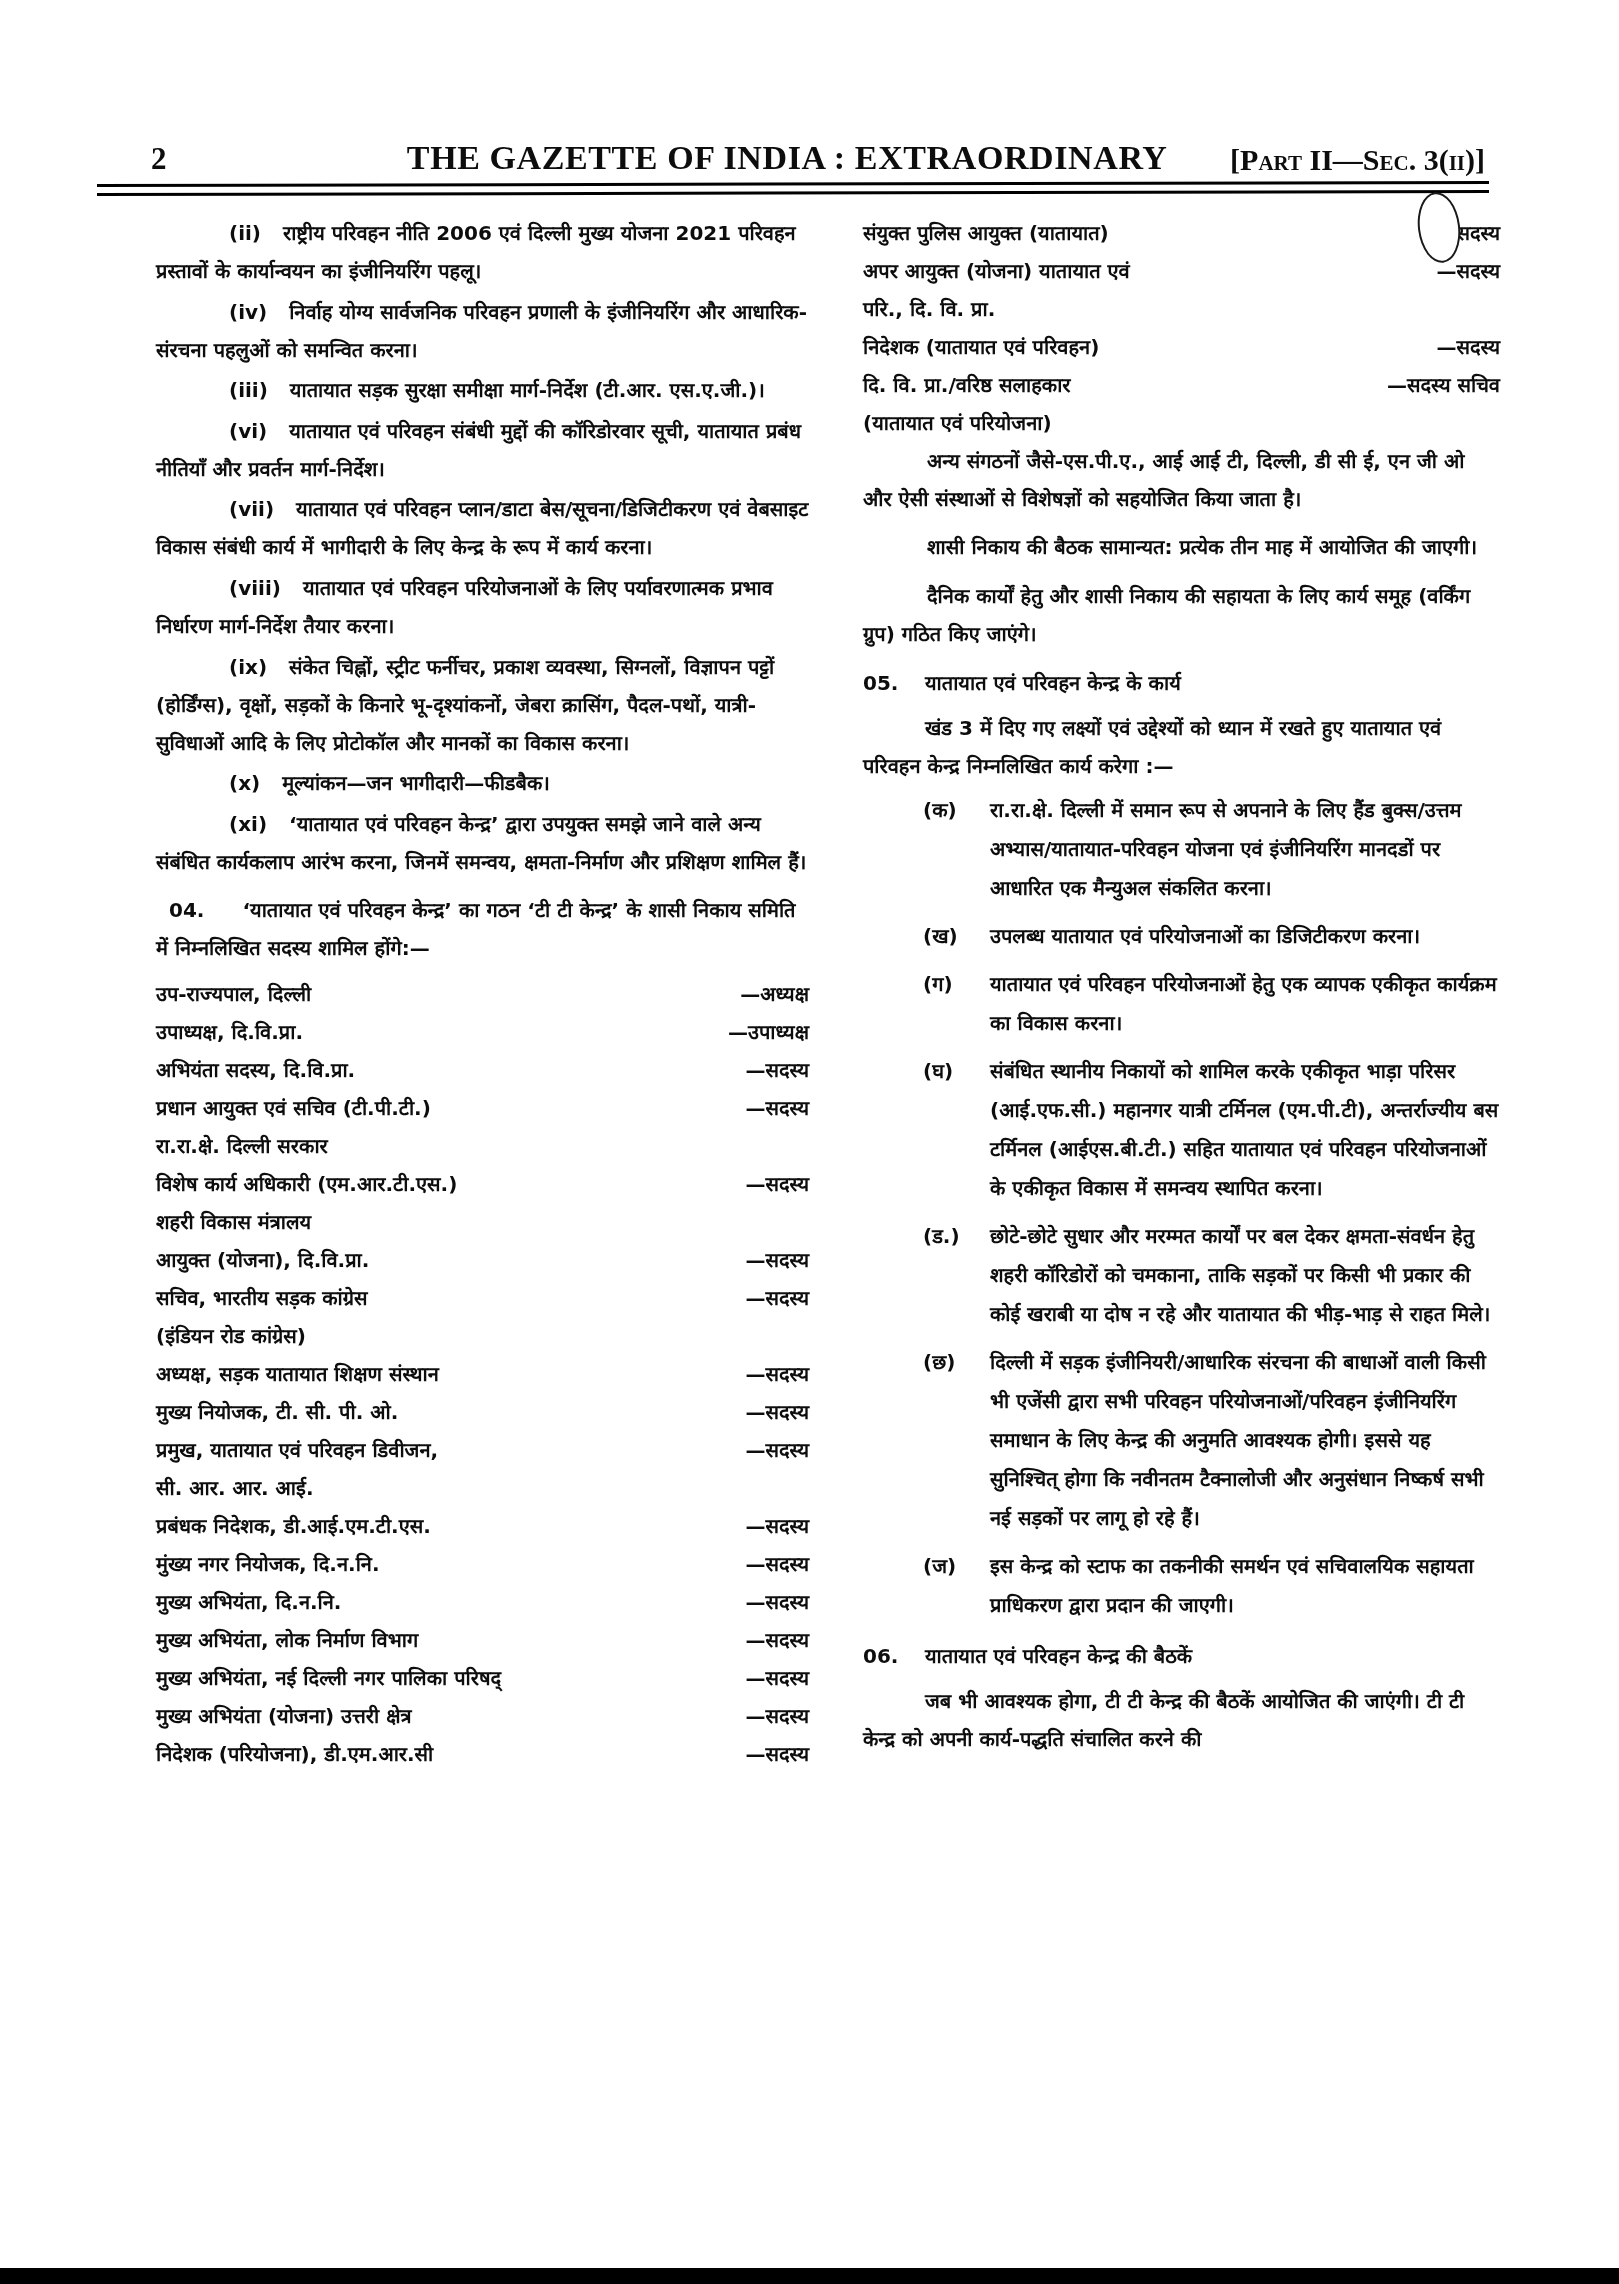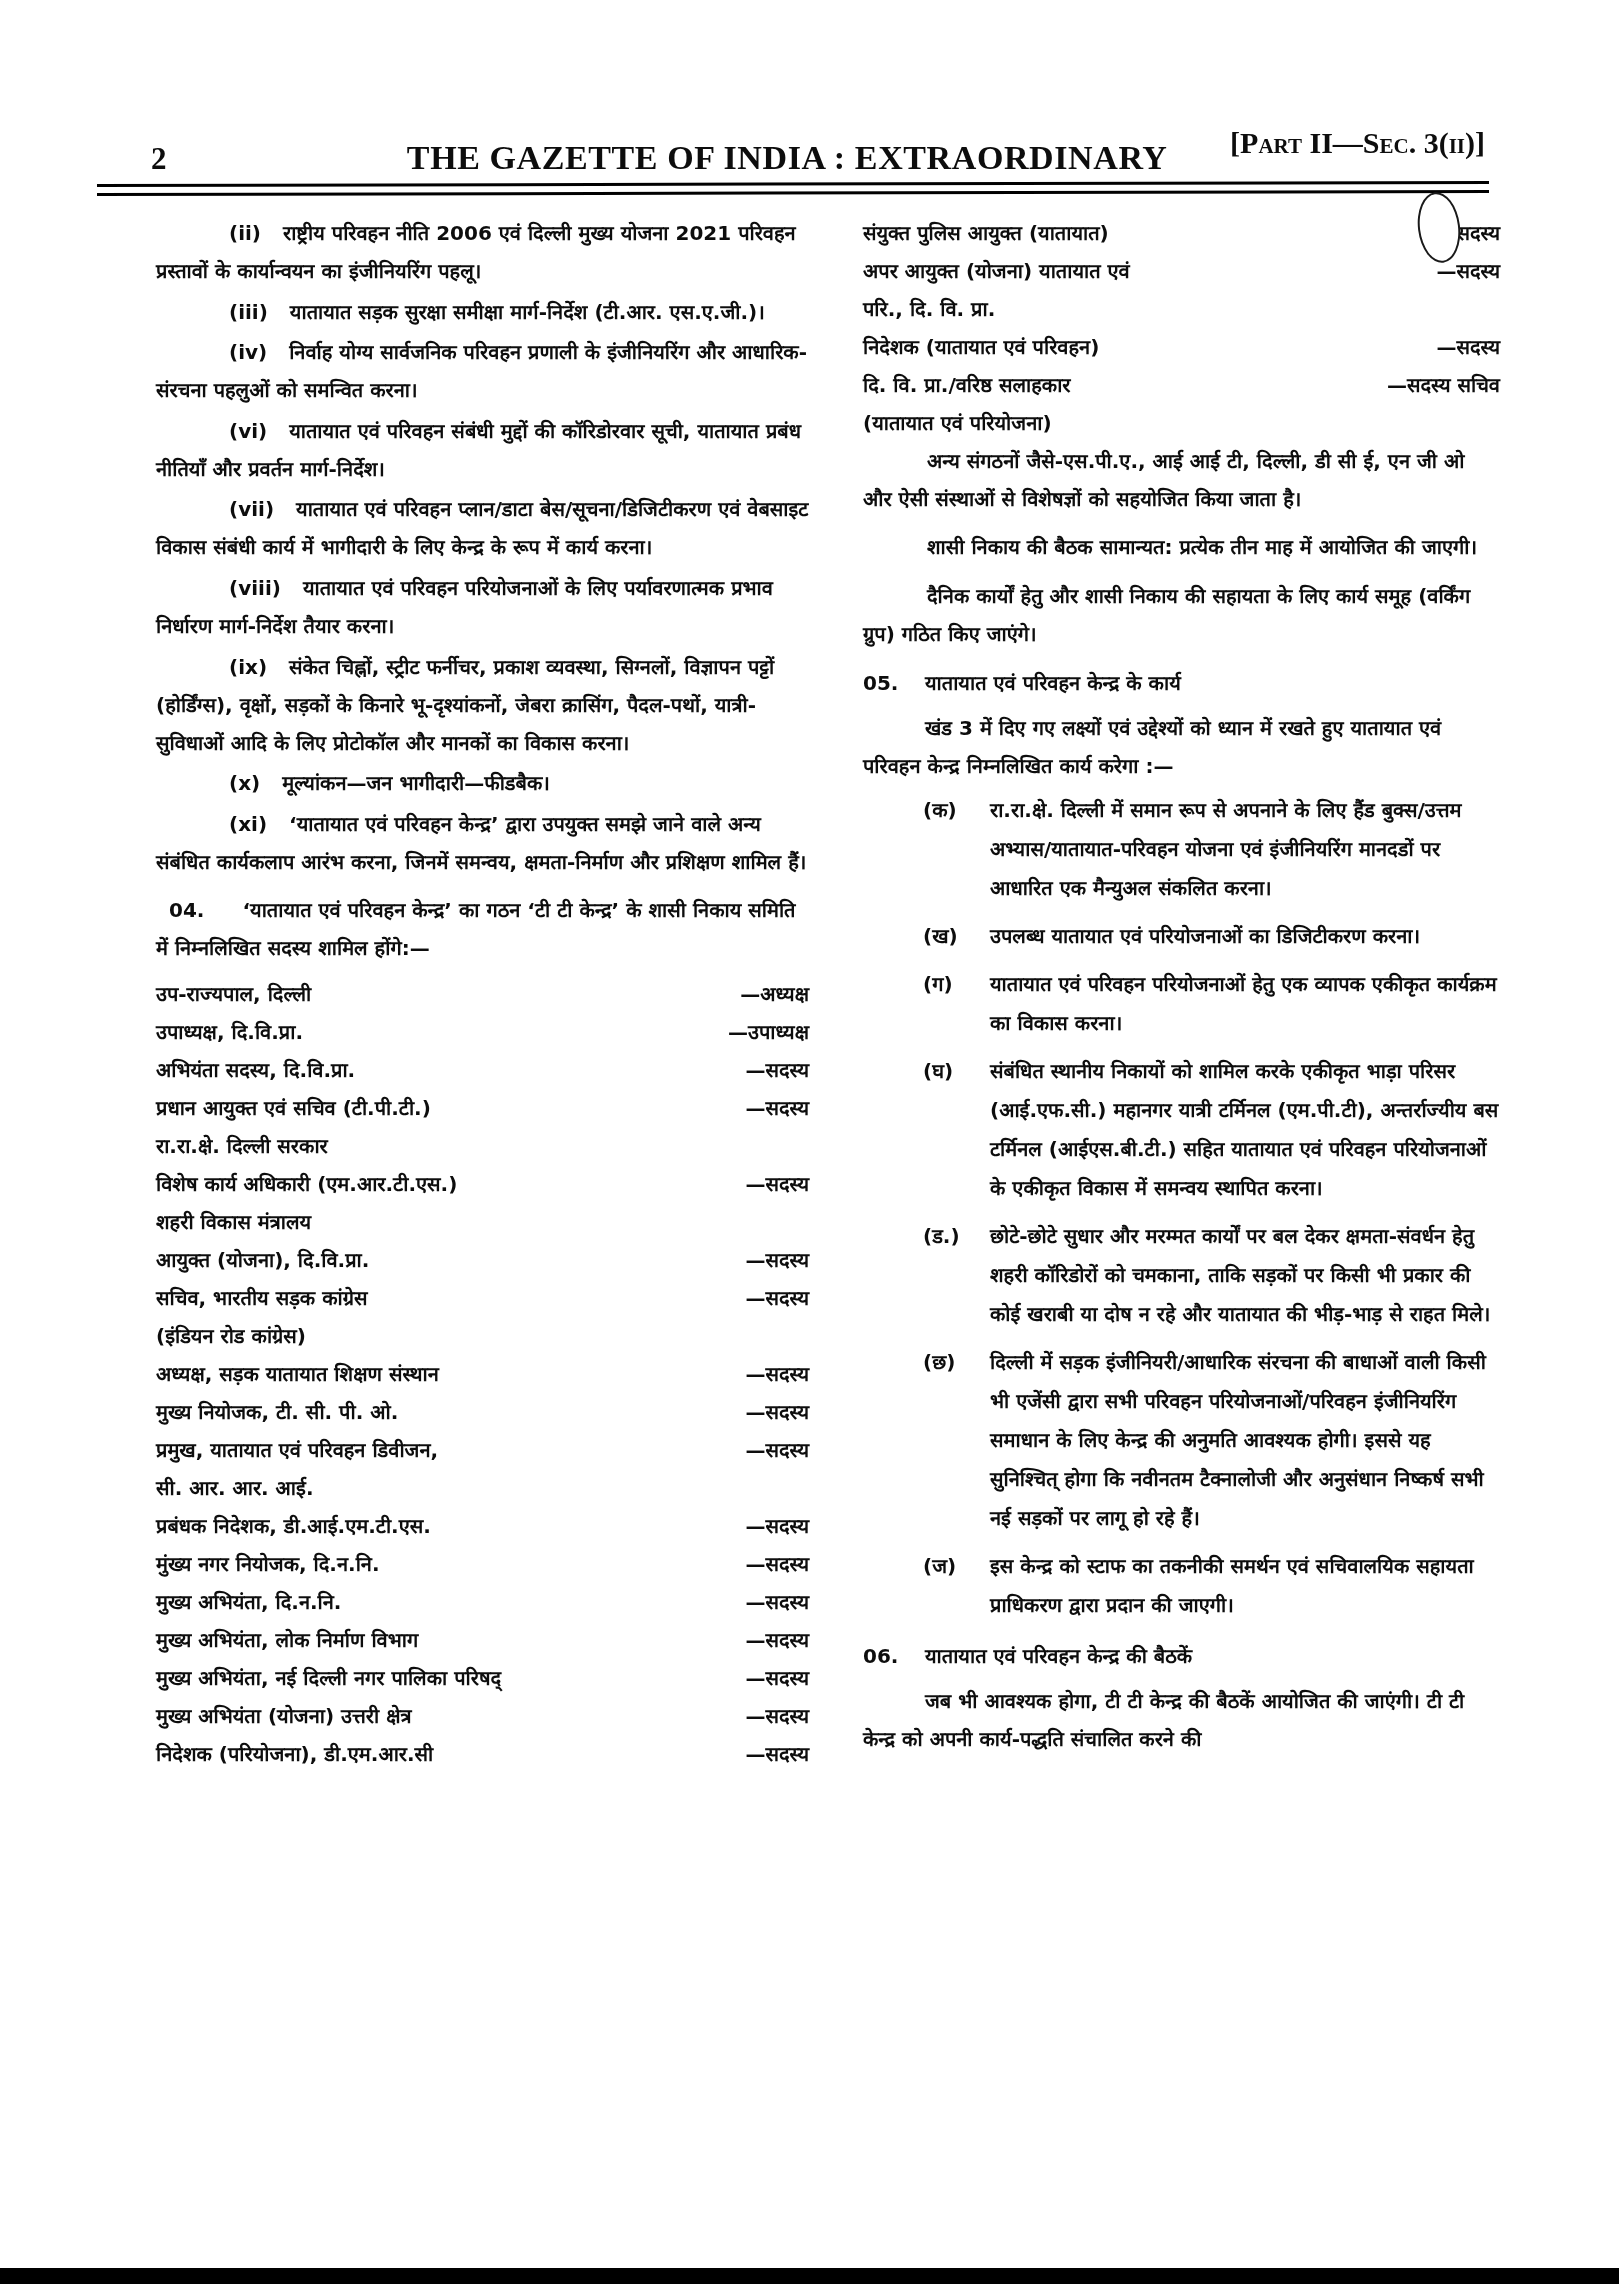--- a/index.html
+++ b/index.html
@@ -4,21 +4,21 @@
 <style>
   html,body{margin:0;padding:0;background:#888;}
   #page{position:relative;width:1620px;height:2284px;background:#ffffff;overflow:hidden;
         font-family:"DejaVu Sans",sans-serif;color:#0d0d0d;}
   
   .page-num{position:absolute;left:151px;top:141px;font-family:"Liberation Serif",serif;
             font-size:31px;font-weight:700;}
   .gz-title{position:absolute;left:50%;top:139px;transform:translateX(-53%);
             font-family:"Liberation Serif",serif;font-weight:700;font-size:34px;
             letter-spacing:0.6px;white-space:nowrap;}
-  .part-label{position:absolute;right:135px;top:126px;font-family:"Liberation Serif",serif;
+  .part-label{position:absolute;right:135px;top:143px;font-family:"Liberation Serif",serif;
             font-weight:700;font-size:30px;font-variant:small-caps;white-space:nowrap;}
   .rule-wrap{position:absolute;left:97px;top:184px;width:1392px;transform:rotate(-0.12deg);
             transform-origin:left center;}
   .rule-wrap .r1{height:0;border-top:3.9px solid #000;}
   .rule-wrap .r2{height:0;border-top:3.2px solid #000;margin-top:5.8px;}
   
   .col{position:absolute;top:214px;font-size:20px;font-weight:600;line-height:38px;}
   #col-left{left:156px;width:653px;}
   #col-right{left:863px;width:637px;}
   
@@ -62,25 +62,25 @@
 
   <div id="col-left" class="col">
 
     <div>
 
         <div class="l-item">
           <span class="num">(ii)</span><span>राष्ट्रीय परिवहन नीति 2006 एवं दिल्ली मुख्य योजना 2021 परिवहन प्रस्तावों के कार्यान्वयन का इंजीनियरिंग पहलू।</span>
         </div>
 
         <div class="l-item">
+          <span class="num">(iv)</span><span>निर्वाह योग्य सार्वजनिक परिवहन प्रणाली के इंजीनियरिंग और आधारिक-संरचना पहलुओं को समन्वित करना।</span>
+        </div>
+
+        <div class="l-item">
           <span class="num">(iii)</span><span>यातायात सड़क सुरक्षा समीक्षा मार्ग-निर्देश (टी.आर. एस.ए.जी.)।</span>
-        </div>
-
-        <div class="l-item">
-          <span class="num">(iv)</span><span>निर्वाह योग्य सार्वजनिक परिवहन प्रणाली के इंजीनियरिंग और आधारिक-संरचना पहलुओं को समन्वित करना।</span>
         </div>
 
 
         <div class="l-item">
           <span class="num">(vi)</span><span>यातायात एवं परिवहन संबंधी मुद्दों की कॉरिडोरवार सूची, यातायात प्रबंध नीतियाँ और प्रवर्तन मार्ग-निर्देश।</span>
         </div>
 
         <div class="l-item">
           <span class="num">(vii)</span><span>यातायात एवं परिवहन प्लान/डाटा बेस/सूचना/डिजिटीकरण एवं वेबसाइट विकास संबंधी कार्य में भागीदारी के लिए केन्द्र के रूप में कार्य करना।</span>
         </div>

